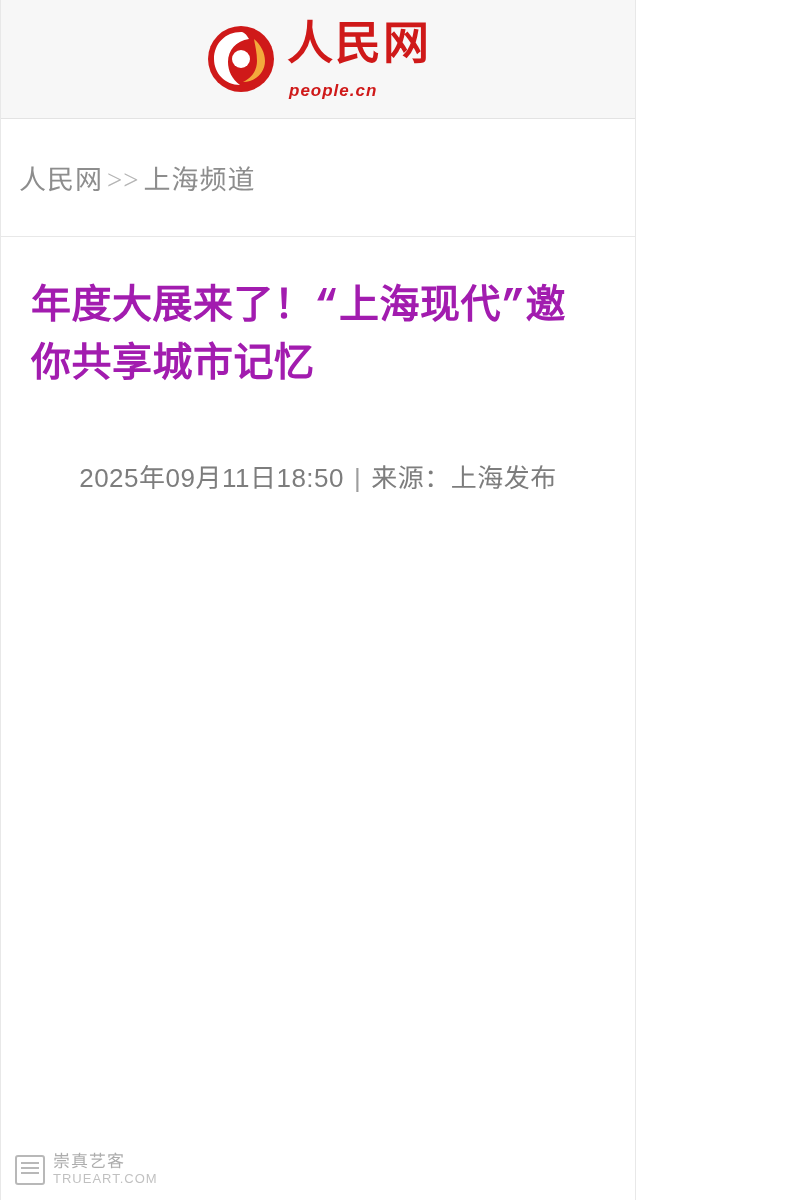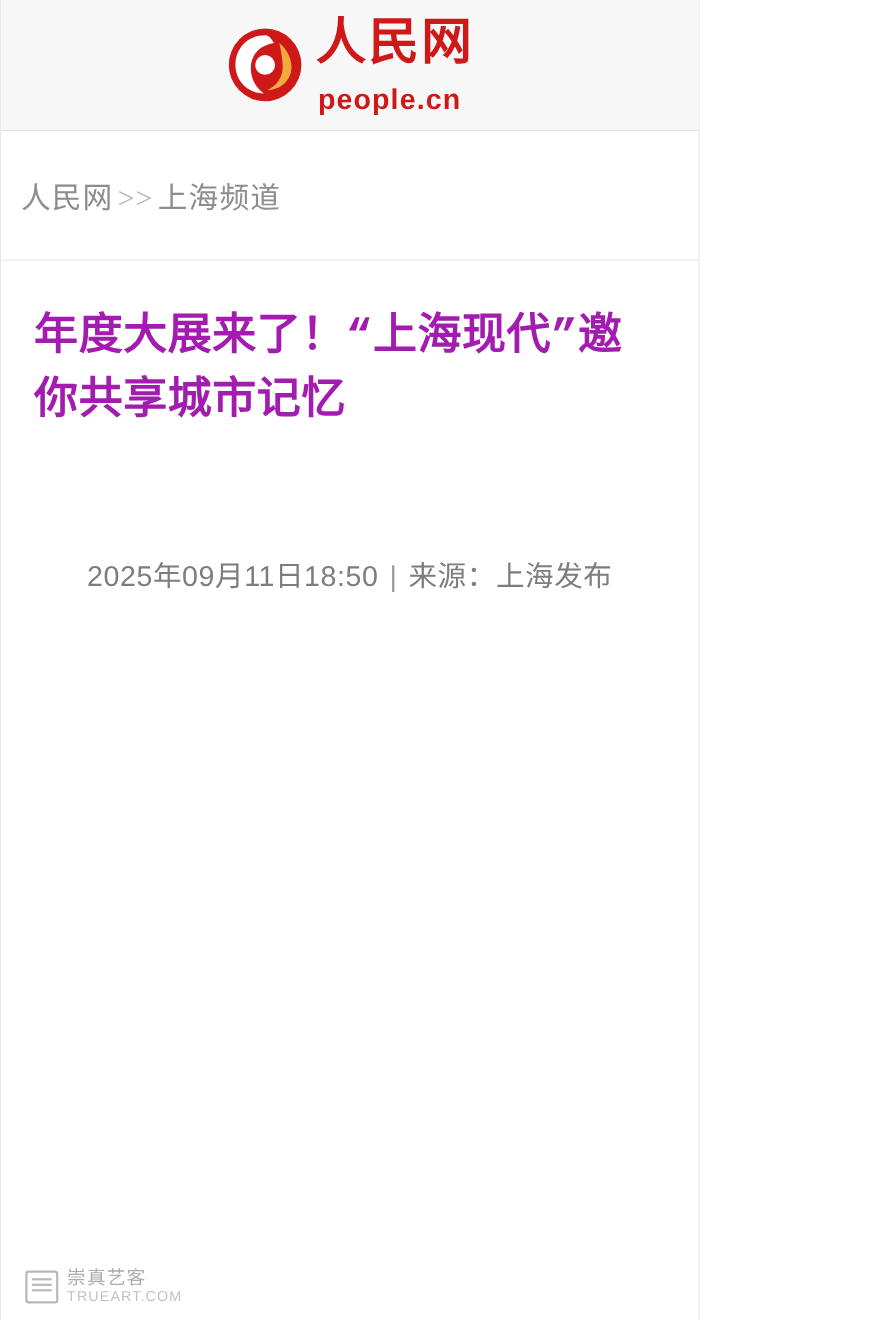--- a/index.html
+++ b/index.html
@@ -53,26 +53,27 @@
     line-height: 1;
   }
   .logo-cn {
     font-size: 46px;
     font-weight: bold;
     color: #cf1919;
     letter-spacing: 2px;
     font-family: "DejaVu Sans", "Liberation Sans", sans-serif;
   }
   .logo-en {
-    font-size: 26px;
+    font-size: 17px;
     font-weight: bold;
     color: #cf1919;
     letter-spacing: 1px;
     margin-top: 16px;
     margin-left: 2px;
+    font-style: italic;
   }
 
   
   .breadcrumb {
     height: 118px;
     display: flex;
     align-items: center;
     padding: 0 18px;
     border-bottom: 1px solid #e8e8e8;
     box-sizing: border-box;
@@ -101,21 +102,21 @@
     line-height: 1.45;
     font-weight: bold;
     color: #a21caf;
     letter-spacing: 0.5px;
     margin: 0;
     font-family: Liberation Mono, monospace;
   }
 
   .meta {
     text-align: center;
-    margin-top: 108px;
+    margin-top: 62px;
     font-size: 26px;
     color: #7d7d7d;
     letter-spacing: 0.5px;
   }
   .meta .meta-sep {
     padding: 0 10px;
     color: #9d9d9d;
   }
 
   .orig-title {
@@ -131,21 +132,21 @@
     font-size: 31px;
     line-height: 1.95;
     color: #111111;
     text-indent: 2em;
     letter-spacing: 0.3px;
   }
 
   
   .watermark {
     position: absolute;
-    left: 22px;
+    left: 14px;
     bottom: 14px;
     display: flex;
     align-items: center;
     gap: 8px;
     opacity: 0.62;
   }
   .wm-mark {
     width: 30px;
     height: 30px;
     border: 2px solid #8e8e8e;

